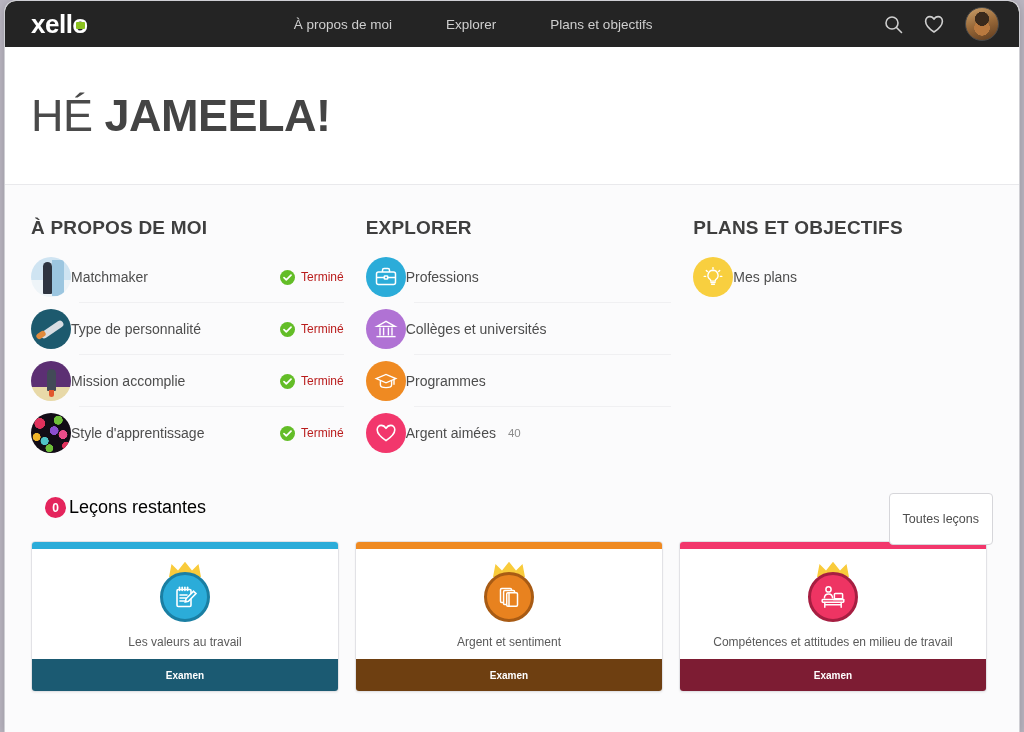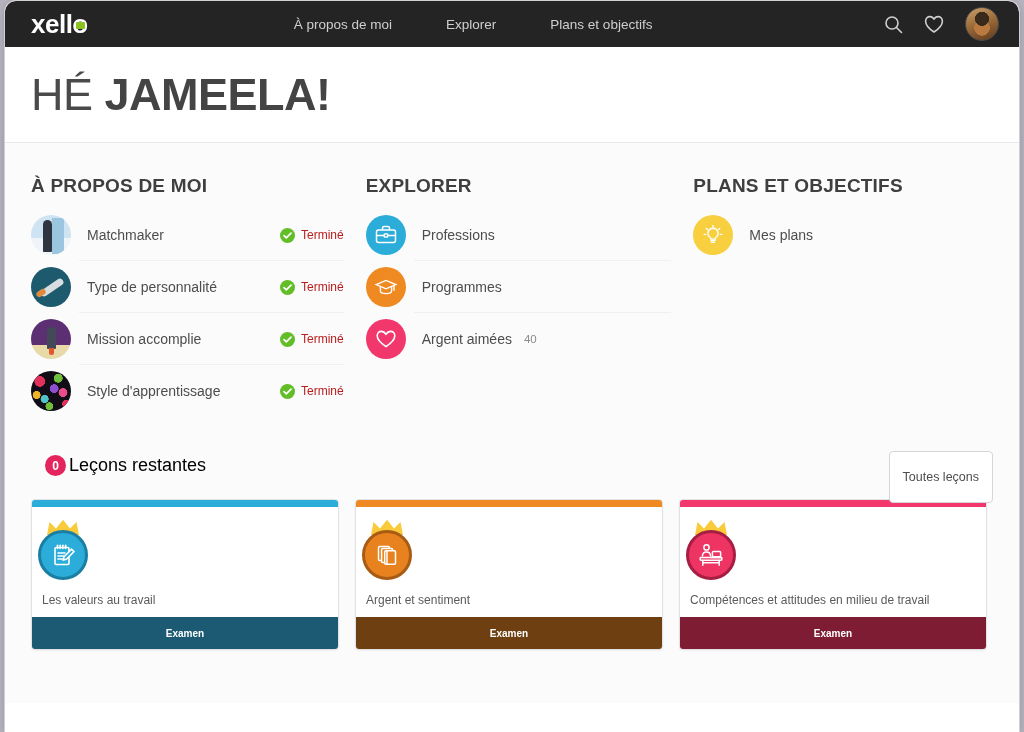--- a/index.html
+++ b/index.html
@@ -45,21 +45,21 @@
     width: 34px; height: 34px; border-radius: 50%;
     background:
       radial-gradient(circle at 50% 34%, #3a2a1c 0 26%, transparent 27%),
       radial-gradient(circle at 50% 62%, #b9793f 0 30%, transparent 31%),
       linear-gradient(160deg, #caa06a 0%, #9a6a3a 48%, #5d3a1e 100%);
     border: 1px solid #4a4a4a;
   }
 
   
   .hero {
-    height: 96px; background: #ffffff;
+    height: 138px; background: #ffffff;
     display: flex; align-items: center; padding-left: 26px;
     border-bottom: 1px solid #e9e9ec;
   }
   .hero h1 { font-size: 45px; color: #4a4a4a; letter-spacing: -0.5px; font-weight: 400; }
   .hero h1 b { font-weight: 700; color: #444444; }
 
   
   .content { background: #fbfbfc; height: 560px; }
 
   .columns {
@@ -77,21 +77,21 @@
 
   .row {
     display: flex; align-items: center; height: 52px; position: relative;
   }
   .row .sep {
     position: absolute; left: 48px; right: 22px; bottom: 0;
     height: 1px; background: #f0f0f2;
   }
 
   .thumb { width: 40px; height: 40px; border-radius: 50%; flex: 0 0 40px; }
-  .rowlabel { margin-left: 16px; font-size: 14px; color: #4d4d4d; }
+  .rowlabel { font-size: 14px; color: #4d4d4d; }
   .rowcount { margin-left: 12px; font-size: 11.5px; color: #8b8b8b; }
 
   .status {
     position: absolute; right: 22px; display: flex; align-items: center; gap: 6px;
   }
   .check {
     width: 15px; height: 15px; border-radius: 50%; background: #63bd27;
     display: flex; align-items: center; justify-content: center;
   }
   .check svg { display: block; }
@@ -178,21 +178,21 @@
   .cards { display: flex; gap: 16px; margin-top: 23px; }
   .card {
     width: 308px; background: #fff;
     border: 1px solid #e2e2e6; border-radius: 4px;
     overflow: hidden; display: flex; flex-direction: column;
     box-shadow: 0 1px 2px rgba(0,0,0,.05);
   }
   .cardtop { height: 7px; }
   .cardbody {
     height: 110px; display: flex; flex-direction: column;
-    align-items: flex-start; justify-content: flex-start; padding-top: 12px;
+    align-items: center; justify-content: flex-start; padding-top: 12px;
   }
   .medal { position: relative; width: 62px; height: 68px; }
   .crown {
     position: absolute; left: 14px; top: 0; width: 34px; height: 17px;
   }
   .disc {
     position: absolute; left: 6px; top: 11px; width: 50px; height: 50px;
     border-radius: 50%; display: flex; align-items: center; justify-content: center;
   }
   .disc svg { display: block; }
@@ -317,20 +317,35 @@
               <path d="M8.5 6 V4.2 a1.6 1.6 0 0 1 1.6-1.6 h3.8 a1.6 1.6 0 0 1 1.6 1.6 V6"></path>
               <line x1="2.5" y1="11.5" x2="21.5" y2="11.5"></line>
               <rect x="10.3" y="9.9" width="3.4" height="3.2" rx="0.7" fill="#2bacd9"></rect>
             </svg>
           </div>
           <span class="rowlabel">Professions</span>
           <span class="rowcount"></span>
           <span class="sep"></span>
         </div>
 
+        <div class="row">
+          <div class="ciricon" style="background:#b072d4">
+            <svg width="24" height="22" viewBox="0 0 24 22" fill="none" stroke="#fff" stroke-width="1.4">
+              <path d="M3 8.4 L12 3.4 L21 8.4 Z"></path>
+              <line x1="2.4" y1="18.6" x2="21.6" y2="18.6"></line>
+              <line x1="6" y1="9.6" x2="6" y2="17.4"></line>
+              <line x1="9.6" y1="9.6" x2="9.6" y2="17.4"></line>
+              <line x1="14.4" y1="9.6" x2="14.4" y2="17.4"></line>
+              <line x1="18" y1="9.6" x2="18" y2="17.4"></line>
+            </svg>
+          </div>
+          <span class="rowlabel">Collèges et universités</span>
+          <span class="rowcount"></span>
+          <span class="sep"></span>
+        </div>
 
         <div class="row">
           <div class="ciricon" style="background:#ef8a22">
             <svg width="24" height="22" viewBox="0 0 24 22" fill="none" stroke="#fff" stroke-width="1.4">
               <path d="M2.2 8.6 L12 4.4 L21.8 8.6 L12 12.8 Z"></path>
               <path d="M6.4 10.6 V15 c0 1.5 2.6 2.6 5.6 2.6 s5.6 -1.1 5.6 -2.6 V10.6"></path>
               <line x1="20" y1="9.4" x2="20" y2="14.2" stroke-linecap="round"></line>
             </svg>
           </div>
           <span class="rowlabel">Programmes</span>

